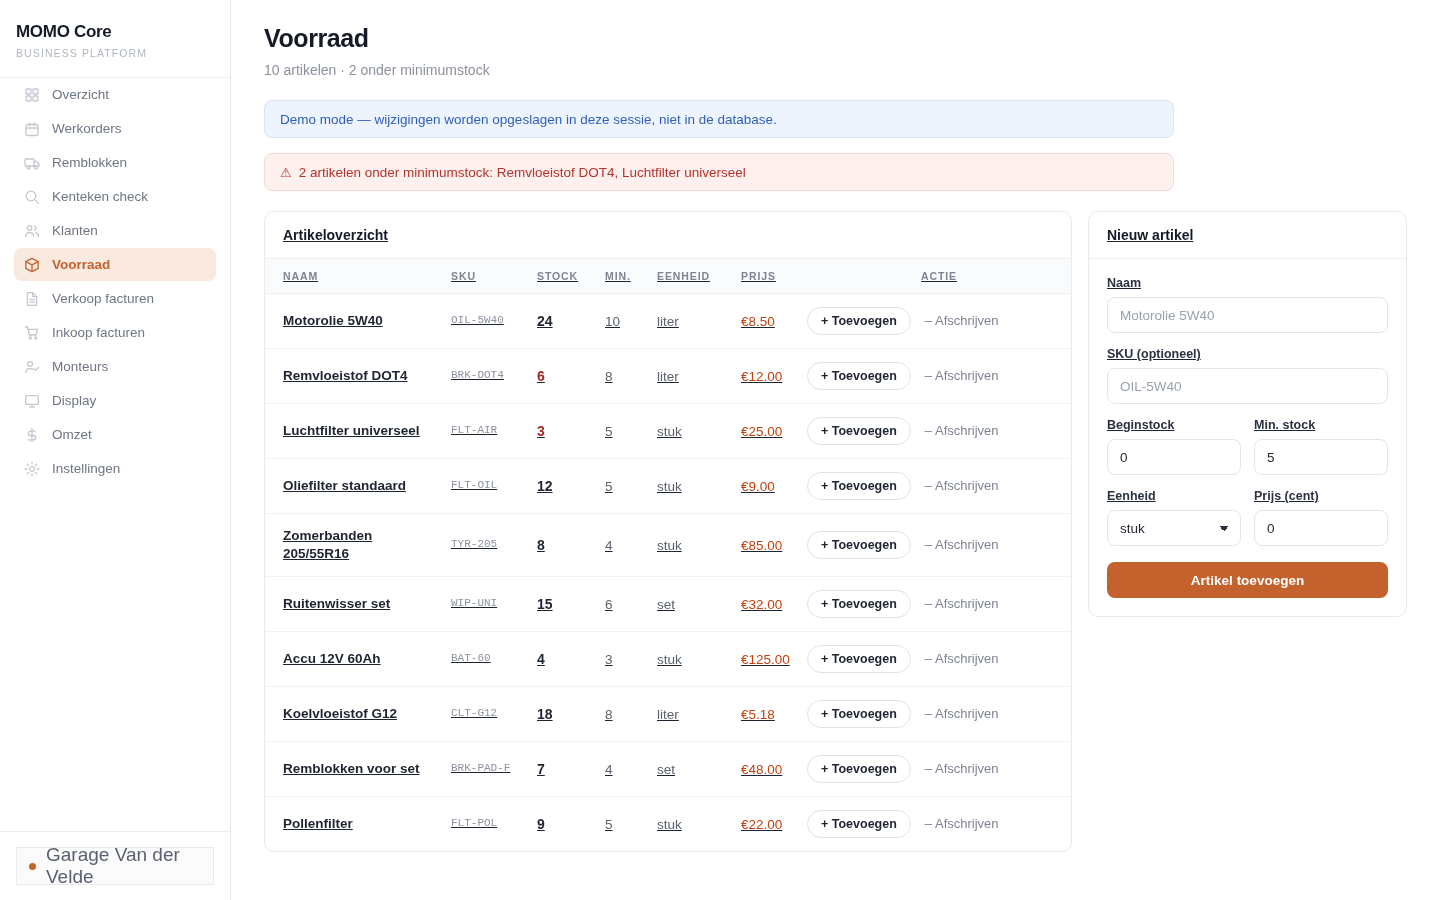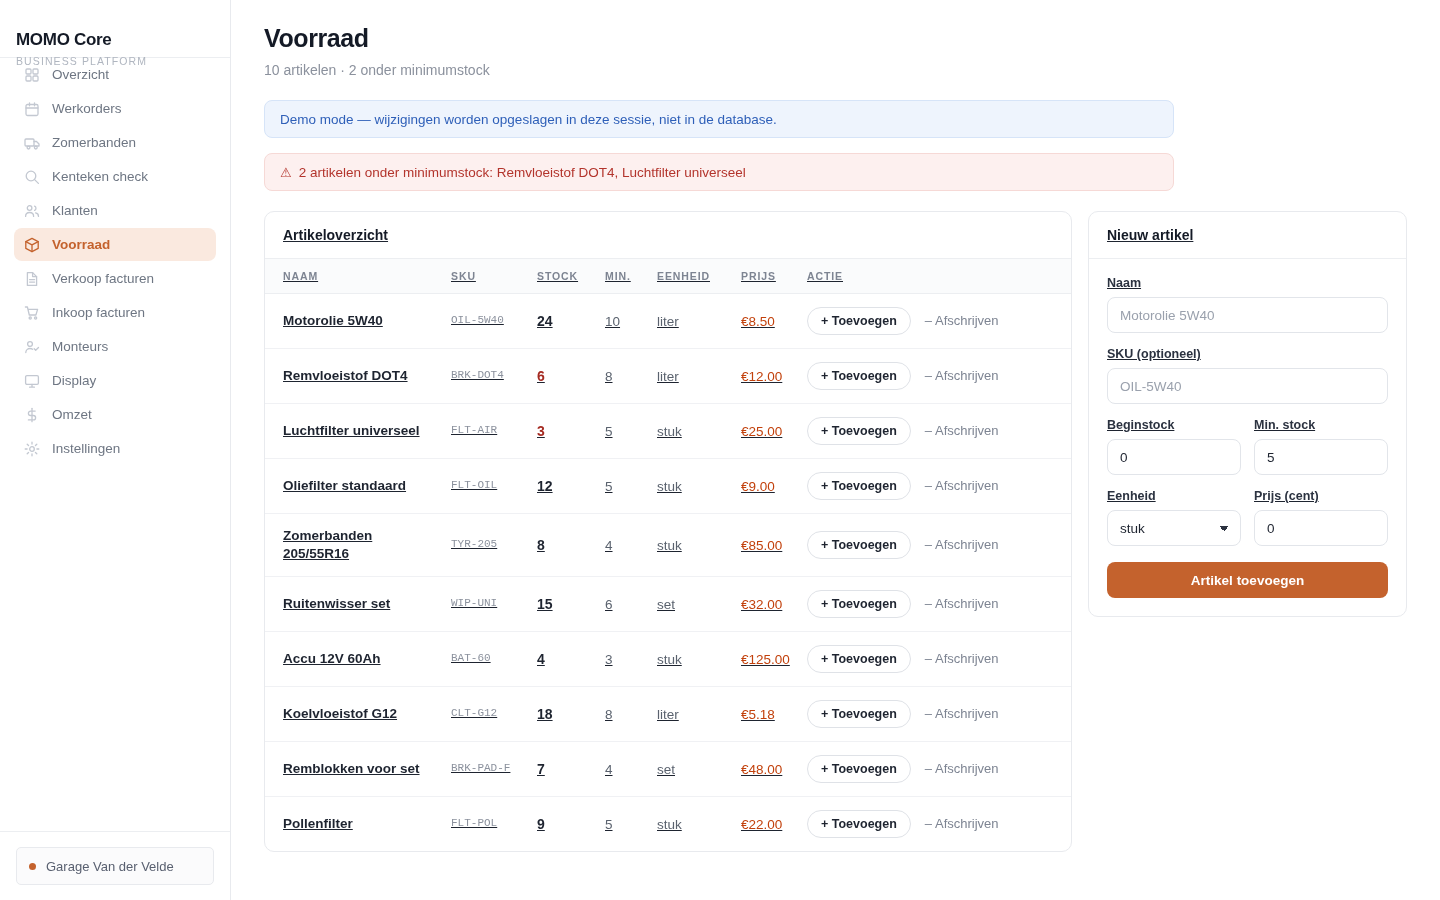--- a/index.html
+++ b/index.html
@@ -14,23 +14,23 @@
 
   
   .sidebar {
     width: 231px; height: 900px;
     border-right: 1px solid #e8eaee;
     background: #ffffff;
     display: flex; flex-direction: column;
     flex: 0 0 231px;
   }
   .brand {
-    padding: 30px 0 20px 16px;
+    padding: 22px 0 20px 16px;
     border-bottom: 1px solid #eceef1;
-    height: 58px;
+    height: 78px;
   }
   .brand-title {
     font-size: 17px; font-weight: bold; letter-spacing: -0.3px;
     color: #141a26;
   }
   .brand-sub {
     font-size: 10.5px; letter-spacing: 1.1px; color: #b0b6c0;
     margin-top: 5px; font-weight: normal;
   }
   .modules-label {
@@ -43,23 +43,23 @@
     height: 33px; padding: 0 10px; border-radius: 8px;
     color: #6e7683; font-size: 13.5px; cursor: pointer;
   }
   .nav-item .ico { width: 16px; height: 16px; flex: 0 0 16px; display: block; color: #c3c8d1; }
   .nav-item.active { background: #fae9df; color: #c4622d; font-weight: bold; }
   .nav-item.active .ico { color: #c4622d; }
   .sidebar-spacer { flex: 1 1 auto; }
   .sidebar-footer { border-top: 1px solid #eceef1; padding: 15px 16px; }
   .tenant {
     display: flex; align-items: center; gap: 10px;
-    border: 1px solid #e8eaee; border-radius: 5px;
+    border: 1px solid #e8eaee; border-radius: 0;
     height: 38px; padding: 0 12px; background: #fbfbfc;
-    font-size: 13px; color: #5b6personal; color: #5b6personal;
+    font-size: 19px; color: #5b6personal; color: #5b6personal;
     color: #596070;
   }
   .tenant-dot { width: 7px; height: 7px; border-radius: 50%; background: #c4622d; flex: 0 0 7px; }
 
   
   .main { flex: 1 1 auto; padding: 24px 32px 0 33px; overflow: hidden; }
   .page-title { font-size: 25px; font-weight: bold; letter-spacing: -0.4px; color: #141a26; }
   .page-sub { font-size: 14px; color: #8b919d; margin-top: 9px; }
 
   .banner {
@@ -89,21 +89,21 @@
     font-size: 10.5px; letter-spacing: 0.9px; font-weight: bold;
     color: #7d8492; padding: 11px 0 11px 0;
     border-bottom: 1px solid #eceef1;
   }
   thead th.c-naam { padding-left: 18px; width: 186px; }
   thead th.c-sku { width: 86px; }
   thead th.c-stock { width: 68px; }
   thead th.c-min { width: 52px; }
   thead th.c-eenheid { width: 84px; }
   thead th.c-prijs { width: 66px; }
-  thead th.c-actie { width: auto; }
+  thead th.c-actie { width: auto; text-align: center; }
 
   tbody tr { border-bottom: 1px solid #f0f1f4; }
   tbody tr:last-child { border-bottom: none; }
   tbody td { padding: 13px 0; font-size: 13.5px; color: #4e5costs; color: #4e565f; vertical-align: middle; }
   td.naam { padding-left: 18px; font-weight: bold; color: #1e2430; font-size: 13.5px; line-height: 1.35; padding-right: 10px; }
   td.sku { font-family: "Liberation Mono", monospace; font-size: 11px; color: #8b919d; padding-right: 12px; line-height: 1.45; }
   td.stock { font-weight: bold; color: #1e2430; font-size: 14px; }
   td.stock.low { color: #a52a21; }
   td.min { color: #5c6personal; color: #5a626e; }
   td.eenheid { color: #5a626e; }
@@ -174,21 +174,21 @@
           </svg>
           <span>Werkorders</span>
         </div>
         <div class="nav-item">
           <svg class="ico" viewBox="0 0 16 16" fill="none" stroke="currentColor" stroke-width="1.3" stroke-linecap="round" stroke-linejoin="round">
             <rect x="1" y="4" width="9" height="7" rx="1"></rect>
             <path d="M10 6.5h2.5L15 9v2h-5"></path>
             <circle cx="4.5" cy="12.6" r="1.4"></circle>
             <circle cx="11.8" cy="12.6" r="1.4"></circle>
           </svg>
-          <span>Zomerbanden</span>
+          <span>Remblokken</span>
         </div>
         <div class="nav-item">
           <svg class="ico" viewBox="0 0 16 16" fill="none" stroke="currentColor" stroke-width="1.3" stroke-linecap="round" stroke-linejoin="round">
             <circle cx="7" cy="7" r="4.8"></circle>
             <path d="M10.6 10.6 14.4 14.4"></path>
           </svg>
           <span>Kenteken check</span>
         </div>
         <div class="nav-item">
           <svg class="ico" viewBox="0 0 16 16" fill="none" stroke="currentColor" stroke-width="1.3" stroke-linecap="round" stroke-linejoin="round">

